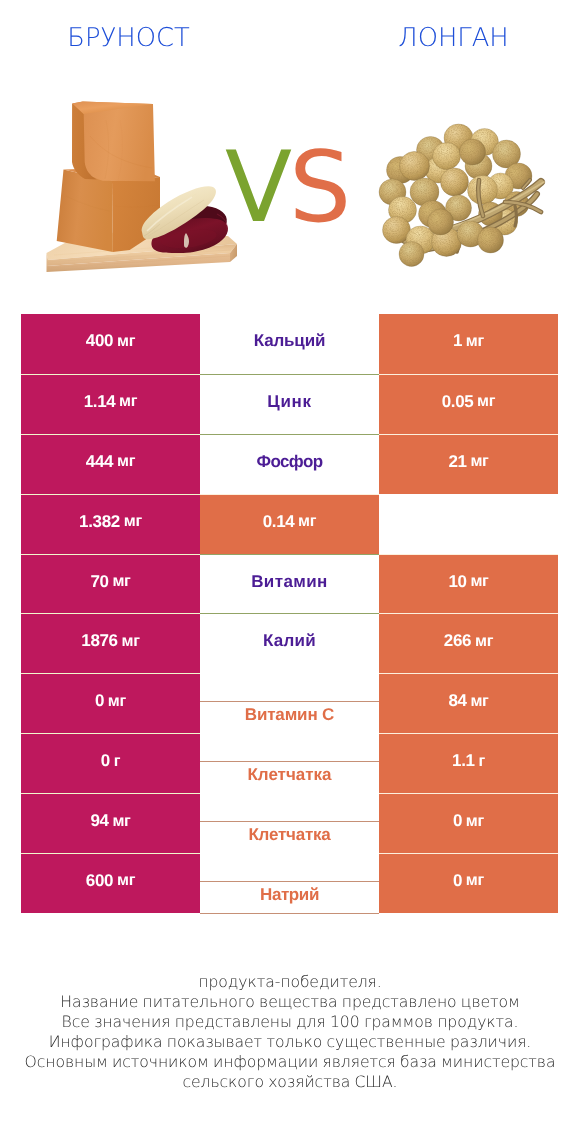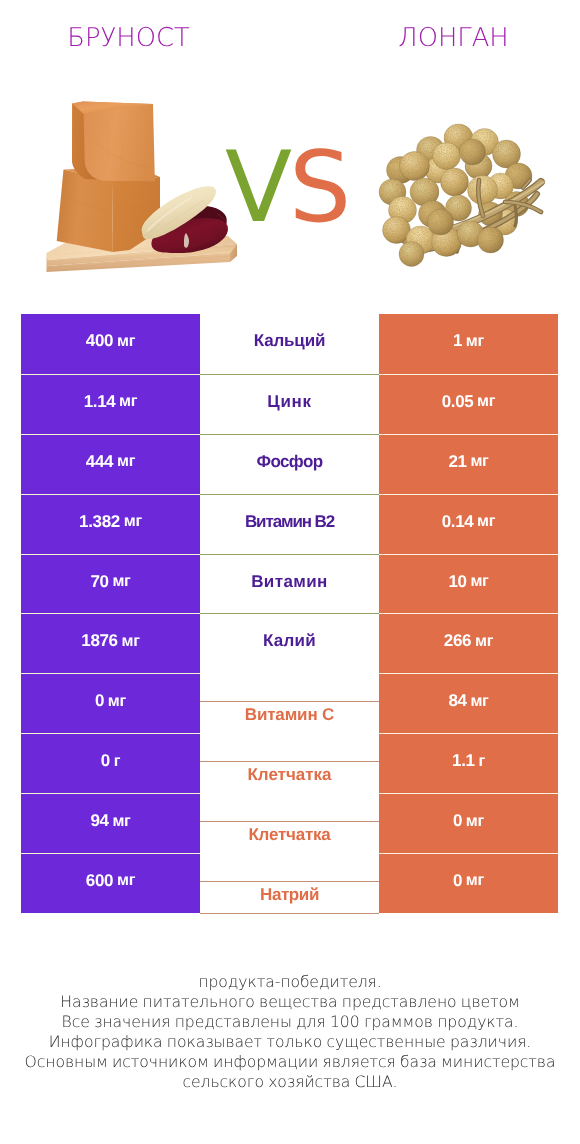--- a/index.html
+++ b/index.html
@@ -3,21 +3,21 @@
 <meta charset="utf-8">
 <style>
   html,body{margin:0;padding:0;background:#fff;}
   body{width:580px;height:1144px;overflow:hidden;font-family:"Liberation Sans",sans-serif;
        -webkit-font-smoothing:antialiased;text-rendering:geometricPrecision;}
   *{-webkit-font-smoothing:antialiased;}
   .page{position:relative;width:580px;height:1144px;background:#fff;overflow:hidden;}
 
   
   .title{position:absolute;top:23px;font-family:"DejaVu Sans",sans-serif;
-         font-size:25.8px;font-weight:300;color:#a21caf;letter-spacing:0px;
+         font-size:25.8px;font-weight:300;color:#1d4ed8;letter-spacing:0px;
          white-space:nowrap;text-align:center;line-height:30px;}
   .title-left{left:1px;width:255px;}
   .title-right{left:326px;width:255px;}
 
   
   .hero{position:absolute;top:0;}
   .hero-left{left:40px;top:90px;width:210px;height:190px;}
   .hero-right{left:375px;top:118px;width:175px;height:152px;}
 
   .vs{position:absolute;left:225px;top:138px;width:130px;height:100px;
@@ -25,21 +25,21 @@
       line-height:100px;letter-spacing:-3px;text-align:left;}
   .vs .v{color:#7ba32f;}
   .vs .s{color:#e06e48;}
 
   
   .table{position:absolute;left:21px;top:314px;width:537px;}
   .row{display:flex;height:59.9px;}
   .cell{box-sizing:border-box;width:179px;display:flex;align-items:center;
         justify-content:center;font-family:"Liberation Sans",sans-serif;
         padding-bottom:5px;}
-  .cell-left{color:#ffffff;background:#6d28d9;}
+  .cell-left{color:#ffffff;background:#be185d;}
   .cell-right{color:#ffffff;background:#e06e48;}
   .cell-mid{background:#ffffff;}
   .val{font-size:17px;font-weight:700;letter-spacing:-0.35px;white-space:nowrap;}
   .val.u{font-size:16.2px;font-weight:700;letter-spacing:-0.25px;margin-left:-0.5px;}
   .lbl{font-size:17px;font-weight:700;letter-spacing:0px;white-space:nowrap;}
   .r0 .lbl{letter-spacing:-0.17px;}
   .r1 .lbl{letter-spacing:0.66px;}
   .r2 .lbl{letter-spacing:-0.6px;}
   .r3 .lbl{letter-spacing:-1.11px;}
   .r4 .lbl{letter-spacing:0.4px;}
@@ -350,23 +350,20 @@
         <div class="cell cell-right">
           <span class="val">21</span>
           <span class="val u">&nbsp;<span>мг</span></span>
         </div>
       </div>
       <div class="row r3 w-green">
         <div class="cell cell-left">
           <span class="val">1.382</span>
           <span class="val u">&nbsp;<span>мг</span></span>
         </div>
-        <div class="cell cell-mid">
-          <span class="lbl">Витамин B2</span>
-        </div>
         <div class="cell cell-right">
           <span class="val">0.14</span>
           <span class="val u">&nbsp;<span>мг</span></span>
         </div>
       </div>
       <div class="row r4 w-green">
         <div class="cell cell-left">
           <span class="val">70</span>
           <span class="val u">&nbsp;<span>мг</span></span>
         </div>

